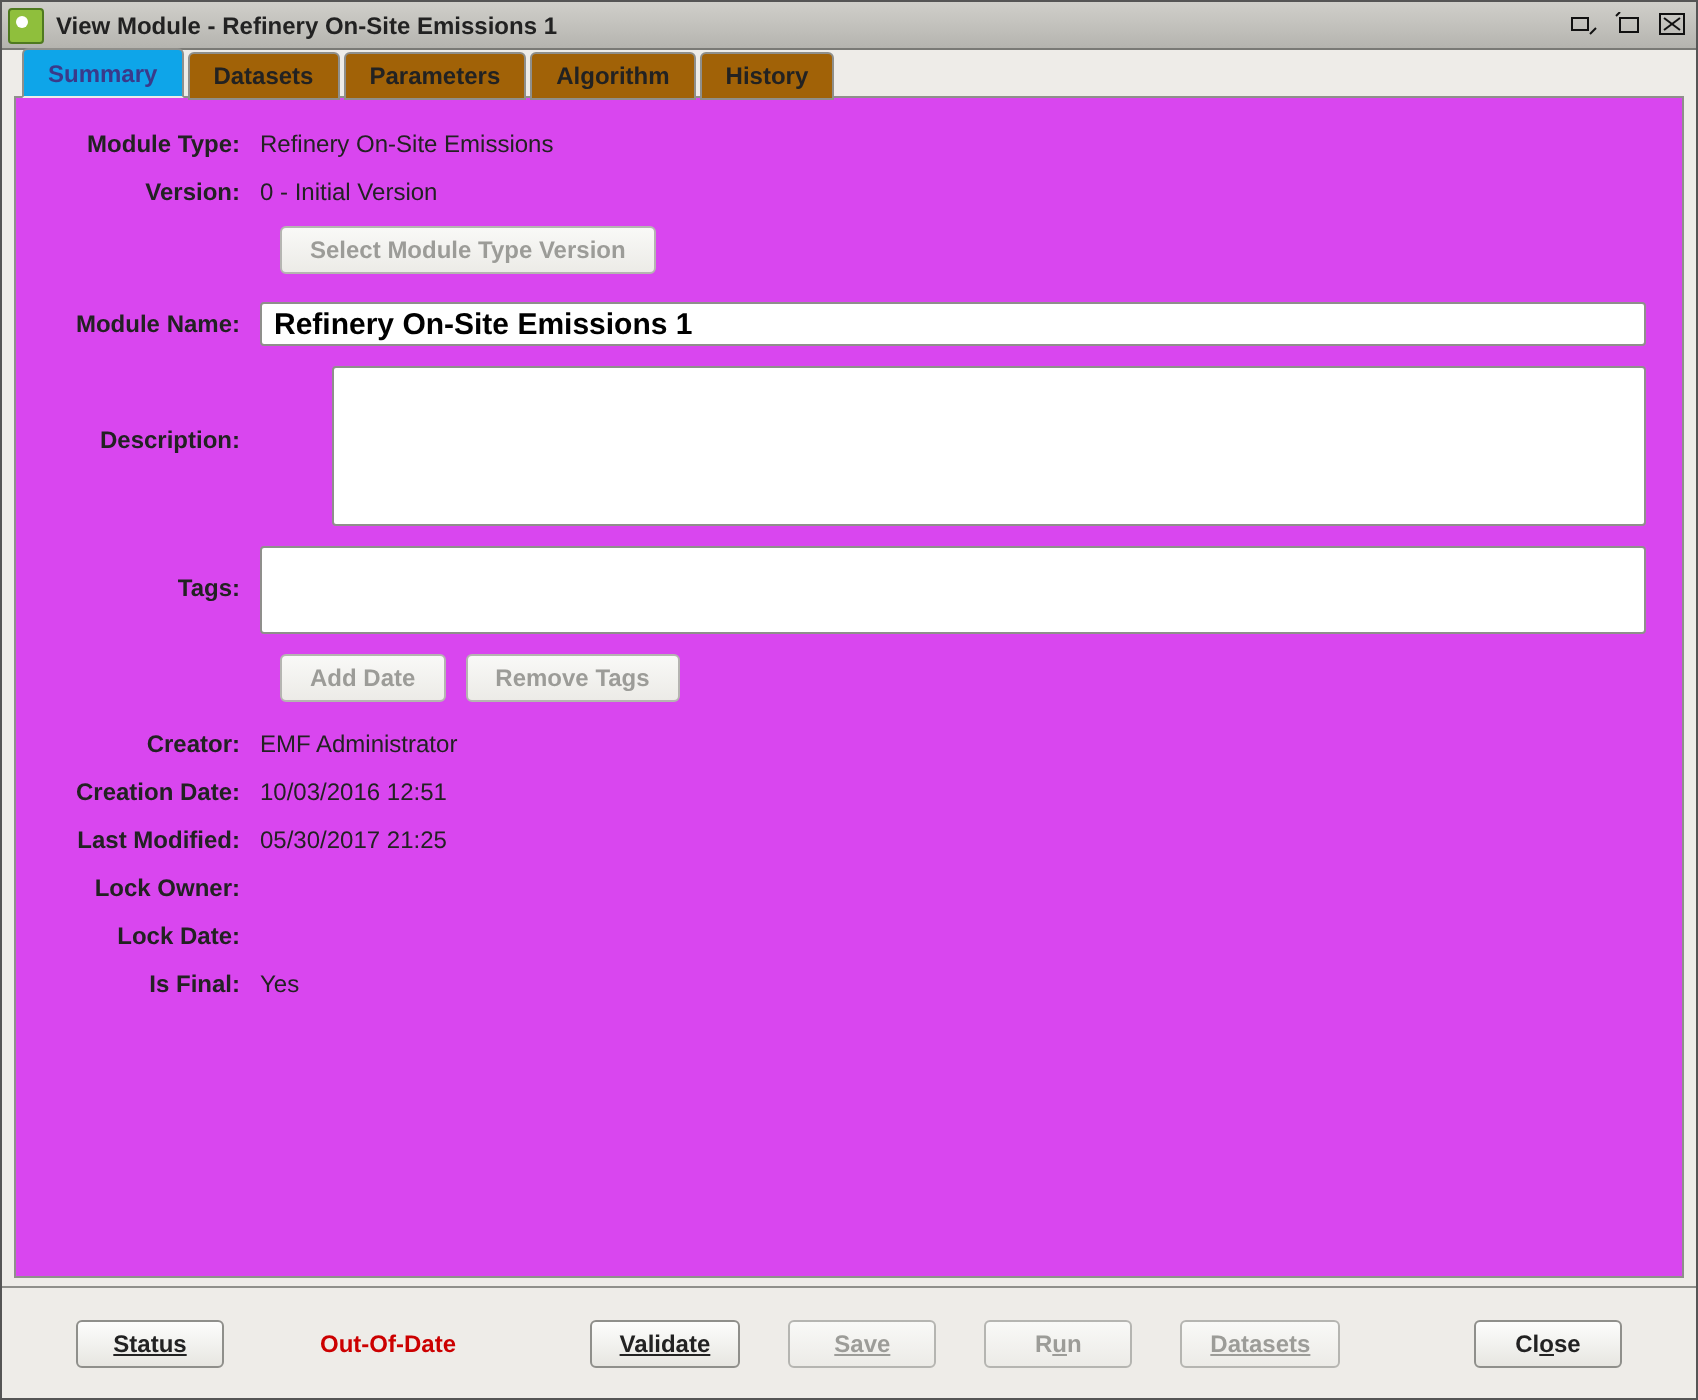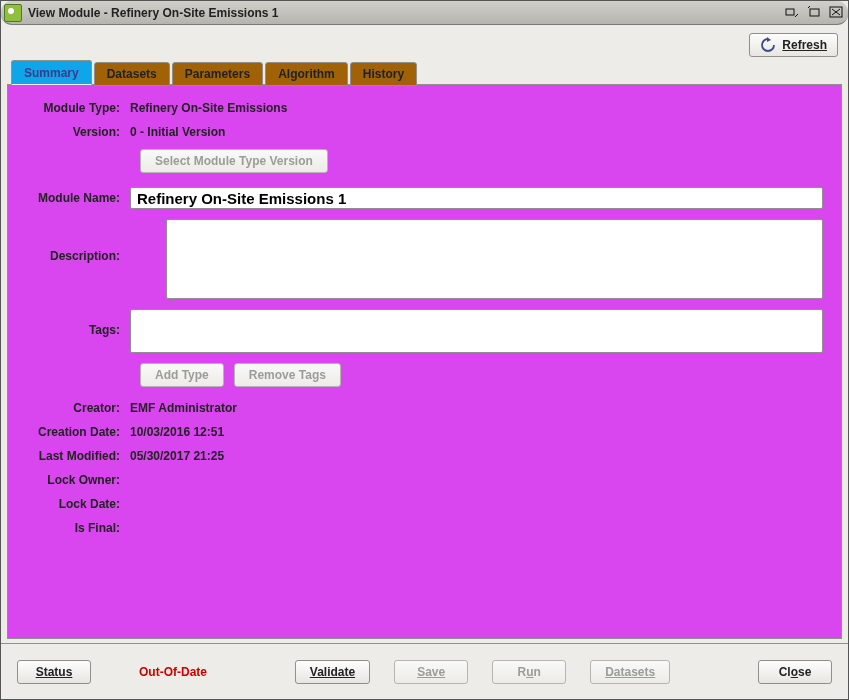--- a/index.html
+++ b/index.html
@@ -19,21 +19,20 @@
     flex-direction: column;
   }
   
   .titlebar {
     height: 24px;
     background: linear-gradient(to bottom, #d0cfca, #b5b4af);
     border-bottom: 1px solid #7a7a76;
     display: flex;
     align-items: center;
     padding: 0 4px 0 3px;
-    border-radius: 11px;
   }
   .titlebar .app-icon {
     width: 18px; height: 18px;
     background: #8fbf3c;
     border: 1px solid #4f7a1f;
     border-radius: 2px;
     margin-right: 6px;
     position: relative;
   }
   .titlebar .app-icon::after {
@@ -158,21 +157,21 @@
   .form-row.top { align-items: flex-start; }
   .form-label {
     width: 104px;
     text-align: right;
     font-weight: bold;
     color: #222;
     padding-right: 10px;
   }
   .form-value {
     flex: 1;
-    font-weight: bold;
+    font-weight: normal;
   }
   .text-input {
     flex: 1;
     background: #fff;
     border: 1px solid #8f8f8b;
     border-radius: 2px;
     padding: 3px 6px;
     font-family: inherit;
     font-size: 15px;
     font-weight: bold;
@@ -200,21 +199,21 @@
   }
   .btn.small { min-width: 0; padding: 4px 14px; }
 
   
   .footer {
     height: 56px;
     border-top: 1px solid #8f8f8b;
     background: #eeece8;
     display: flex;
     align-items: center;
-    padding: 0 16px;
+    padding: 0 37px;
     gap: 16px;
   }
   .footer .left {
     display: flex; align-items: center; gap: 24px;
   }
   .footer .center {
     flex: 1;
     display: flex;
     justify-content: center;
     gap: 24px;
@@ -254,31 +253,20 @@
             <rect x="1" y="1" width="12" height="10" fill="none" stroke="#111"></rect>
             <line x1="3" y1="3" x2="11" y2="9" stroke="#111"></line>
             <line x1="11" y1="3" x2="3" y2="9" stroke="#111"></line>
           </svg>
       </span>
     </div>
   </div>
 
   <div class="content">
 
-    <div class="toolbar-row">
-      <div class="btn refresh">
-        <span class="refresh-icon">
-          <svg viewBox="0 0 16 16">
-              <path d="M8 2 A6 6 0 1 0 14 8" fill="none" stroke="#3a4a8a" stroke-width="1.8"></path>
-              <polygon points="7,0 11,3 7,5" fill="#3a4a8a"></polygon>
-            </svg>
-        </span>
-        <span><span class="mnemonic">Refresh</span></span>
-      </div>
-    </div>
 
     <div class="tabstrip">
       <div class="tab selected"><span>Summary</span></div>
       <div class="tab"><span>Datasets</span></div>
       <div class="tab"><span>Parameters</span></div>
       <div class="tab"><span>Algorithm</span></div>
       <div class="tab"><span>History</span></div>
     </div>
 
     <div class="tab-panel">
@@ -306,21 +294,21 @@
         <div class="form-label" style="padding-top:30px;">Description:</div>
         <textarea class="textarea desc" readonly="" style=""></textarea>
       </div>
 
       <div class="form-row top" style="margin-top:6px;">
         <div class="form-label" style="padding-top:14px;">Tags:</div>
         <textarea class="textarea tags" readonly="" style=""></textarea>
       </div>
 
       <div class="indent-buttons">
-        <div class="btn small disabled">Add Type</div>
+        <div class="btn small disabled">Add Date</div>
         <div class="btn small disabled">Remove Tags</div>
       </div>
 
       <div class="form-row">
         <div class="form-label">Creator:</div>
         <div class="form-value">EMF Administrator</div>
       </div>
 
       <div class="form-row">
         <div class="form-label">Creation Date:</div>
@@ -337,20 +325,21 @@
         <div class="form-value"></div>
       </div>
 
       <div class="form-row">
         <div class="form-label">Lock Date:</div>
         <div class="form-value"></div>
       </div>
 
       <div class="form-row">
         <div class="form-label">Is Final:</div>
+        <div class="form-value">Yes</div>
       </div>
 
     </div>
 
     <div class="footer">
       <div class="left">
         <div class="btn"><span class="mnemonic">Status</span></div>
         <span class="status-text">Out-Of-Date</span>
       </div>
       <div class="center">

